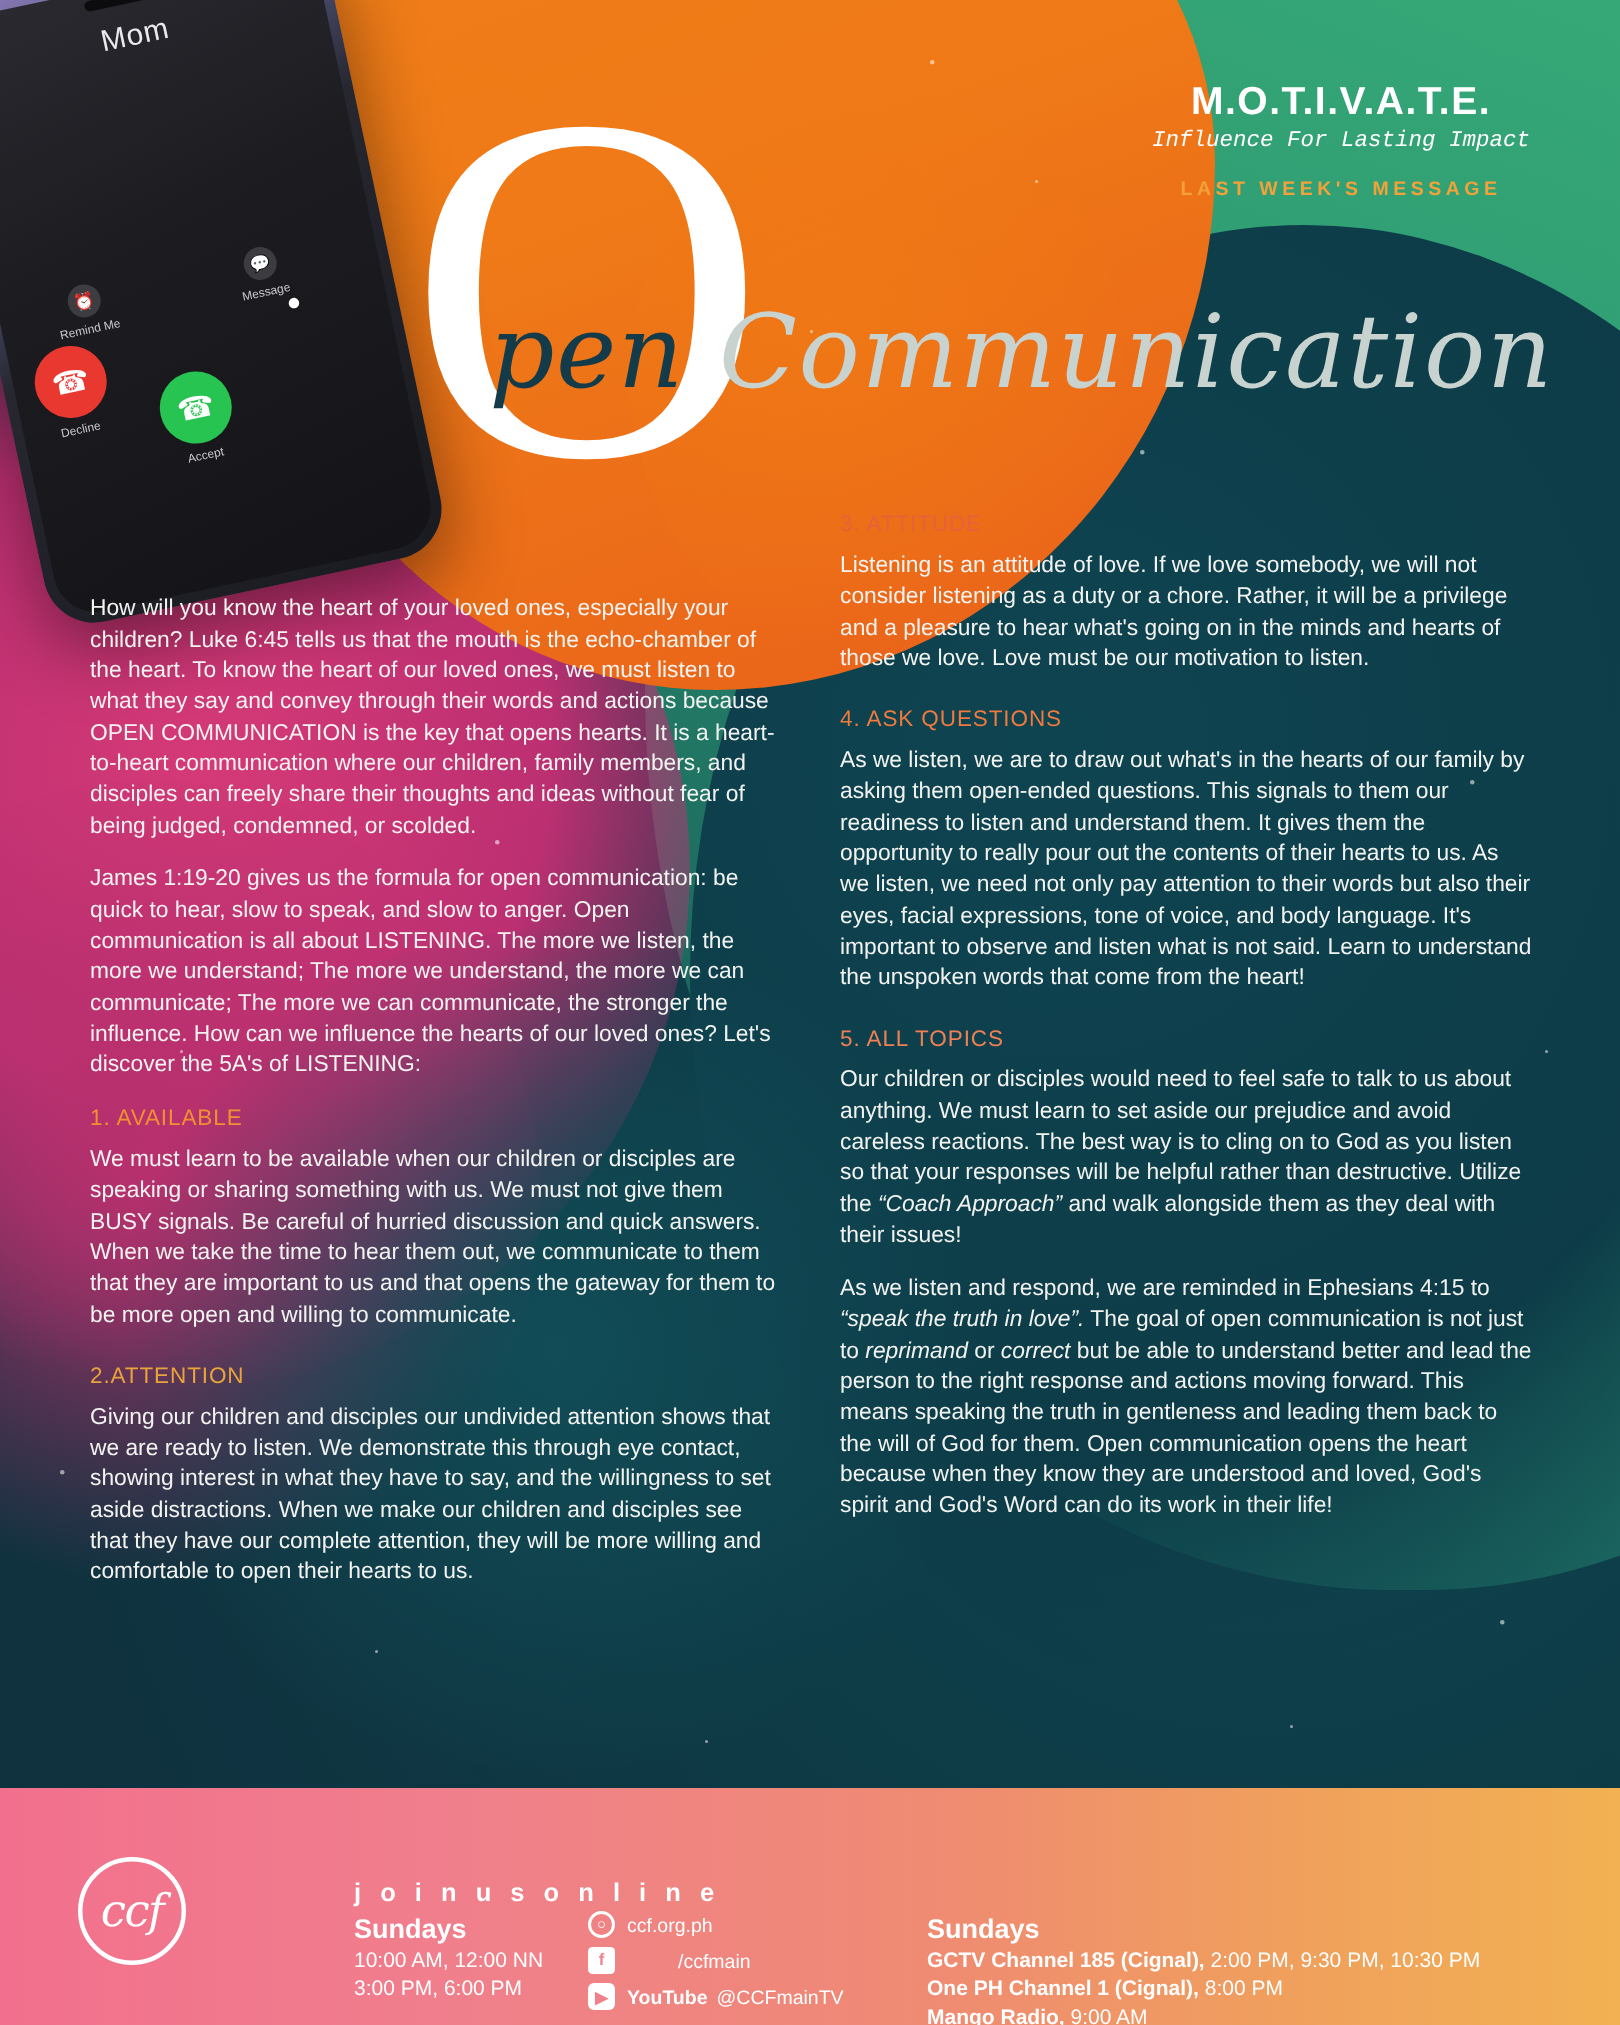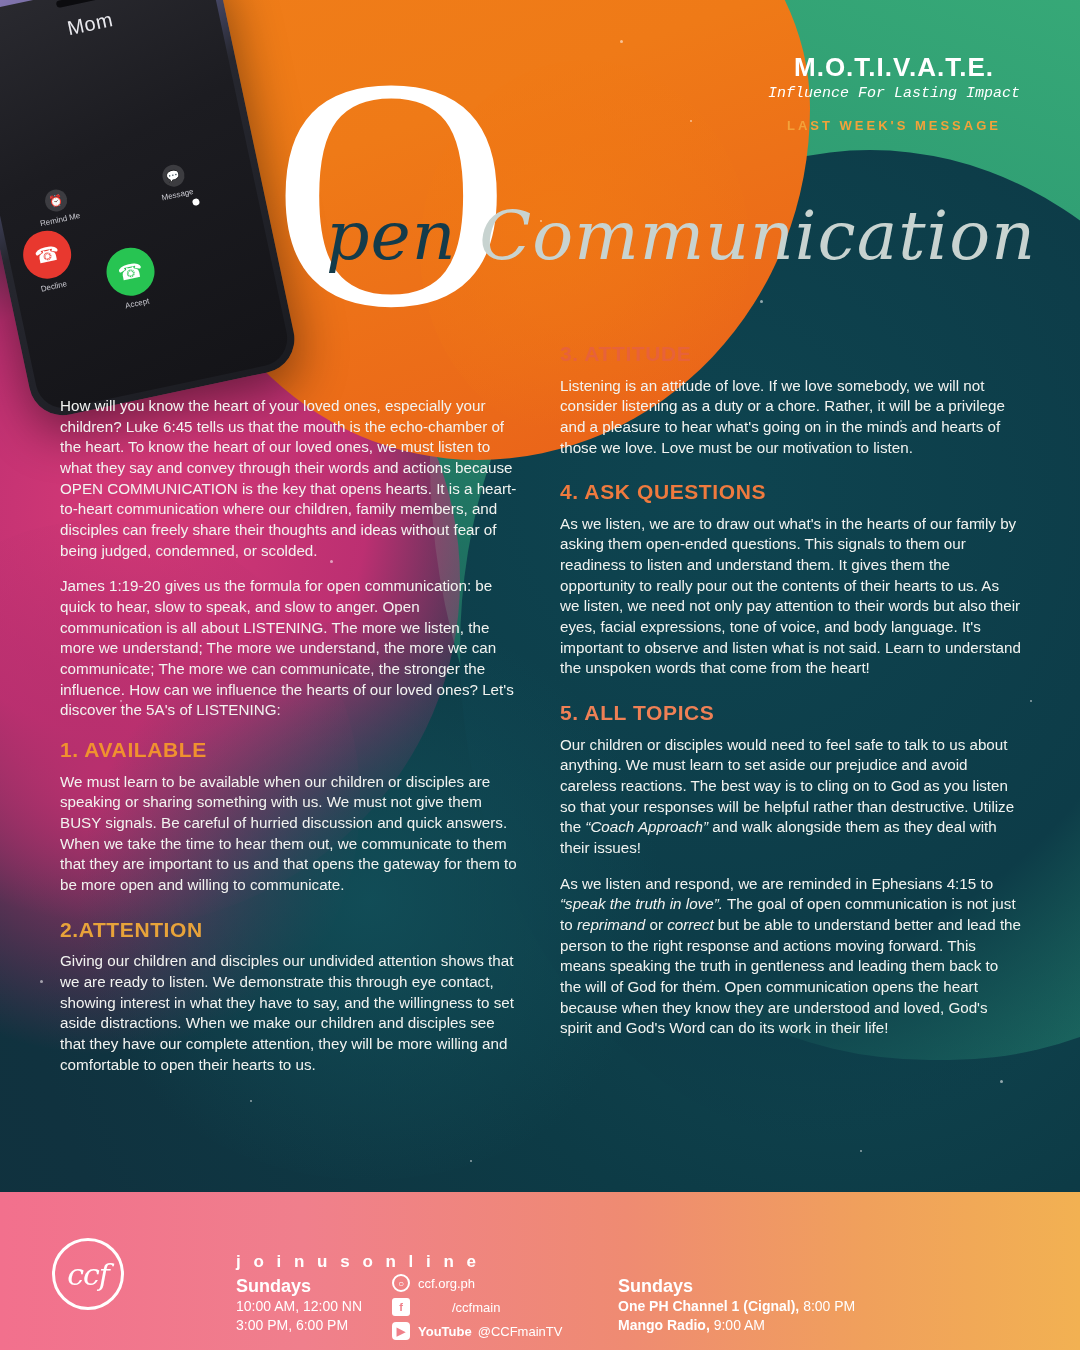--- a/index.html
+++ b/index.html
@@ -203,22 +203,22 @@
   .col {
     position: absolute;
     color: #f2f3f0;
     font-size: 15.2px;
     line-height: 1.36;
   }
   .col-left { left: 60px; top: 396px; width: 462px; }
   .col-right { left: 560px; top: 340px; width: 462px; }
   .col p { margin-bottom: 15px; }
   .heading {
-    font-size: 21px;
-    font-weight: 700;
+    font-size: 15px;
+    font-weight: 400;
     letter-spacing: .6px;
     margin-bottom: 7px;
   }
   .h-orange { color: #f0912f; }
   .h-gold { color: #e8a33a; }
   .h-red { color: #e7623a; }
   .h-coral { color: #ef7a3e; }
   .h-salmon { color: #ef8055; }
   .sp-top { margin-top: 20px; }
   em { font-style: italic; }
@@ -381,18 +381,19 @@
       </div>
       <div class="soc-row">
         <span class="soc-ico ico-yt">▶</span>
         <span class="yt-word">YouTube</span>
         <span class="soc-txt">@CCFmainTV</span>
       </div>
     </div>
 
     <div class="tv-lines">
       <div class="f-bold">Sundays</div>
+      <div class="f-txt"><b>GCTV Channel 185 (Cignal),</b><span> 2:00 PM, 9:30 PM, 10:30 PM</span></div>
       <div class="f-txt"><b>One PH Channel 1 (Cignal),</b><span> 8:00 PM</span></div>
       <div class="f-txt"><b>Mango Radio,</b><span> 9:00 AM</span></div>
     </div>
   </div>
 
 </div>
 
 </body></html>

